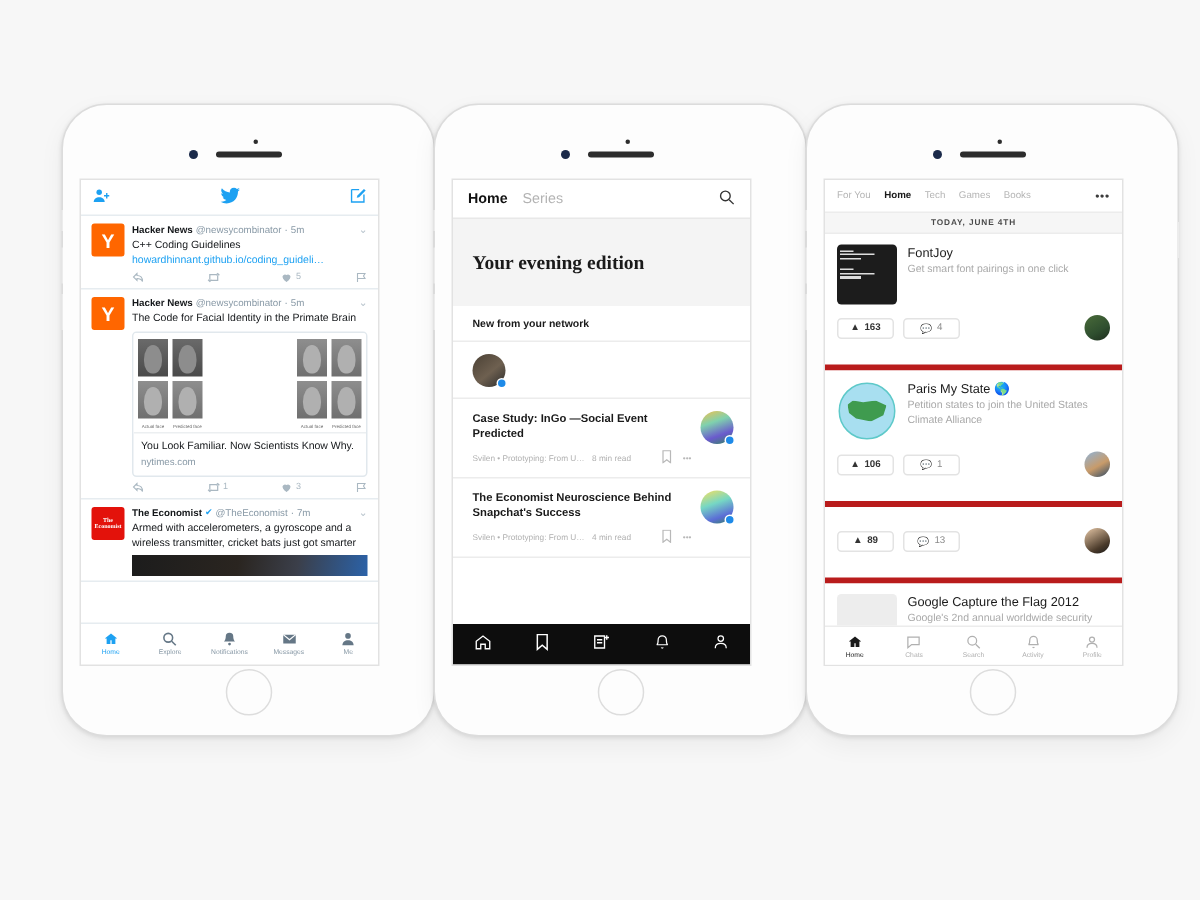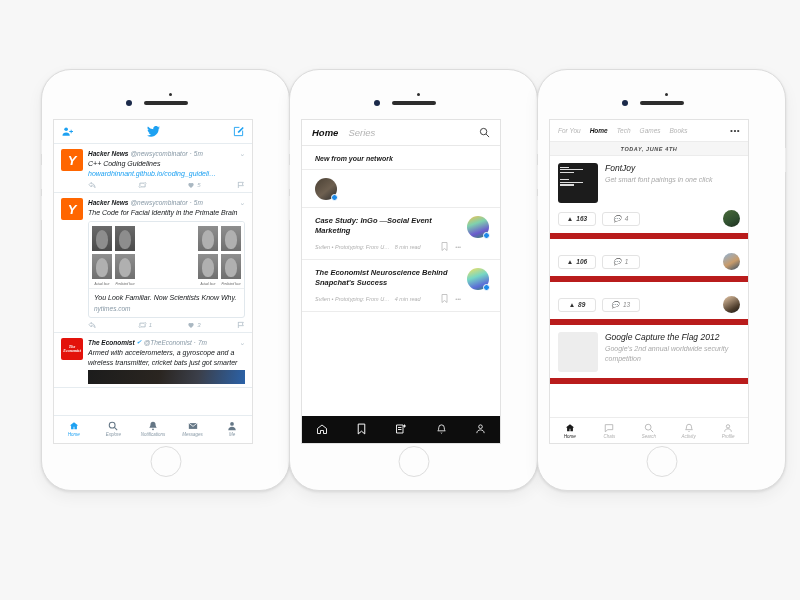--- a/index.html
+++ b/index.html
@@ -13,21 +13,20 @@
   .stage { position:relative; width:800px; height:600px; }
 
   
   .phone {
     position:absolute;
     width:249px; height:422px;
     background:#fdfdfd;
     border:1px solid #dcdcdc;
     border-radius:30px;
     box-shadow:0 1px 3px rgba(0,0,0,.10), 0 6px 16px rgba(0,0,0,.05);
-    font-style:italic;
   }
   .phone.p1 { left:41px;  top:69px; }
   .phone.p2 { left:289px; top:69px; }
   .phone.p3 { left:537px; top:69px; }
 
   .speaker {
     position:absolute; top:31px; left:50%;
     transform:translateX(-50%);
     width:44px; height:4px; border-radius:2px;
     background:#2d2d2d;
@@ -150,21 +149,21 @@
 
   
   .ph-topbar { height:22px; border-bottom:1px solid #ececec; display:flex; align-items:center;
                padding:0 8px; gap:9px; background:#fff; }
   .ph-tab { font-size:6.5px; color:#b5b5b5; }
   .ph-tab.active { color:#1a1a1a; font-weight:bold; }
   .ph-more { margin-left:auto; color:#3b3b3b; letter-spacing:0.5px; font-size:8px; }
   .ph-daybar { background:#f6f6f6; height:14px; display:flex; align-items:center;
                justify-content:center; font-size:5.5px; font-weight:bold;
                letter-spacing:.6px; color:#4a4a4a; border-bottom:1px solid #ececec; }
-  .ph-item { padding:7px 8px 6px; border-bottom:6px solid #b91c1c; background:#fff; }
+  .ph-item { padding:7px 8px 16px; border-bottom:4px solid #b91c1c; background:#fff; }
   .ph-row { display:flex; gap:7px; }
   .ph-thumb { width:40px; height:40px; flex:0 0 40px; border-radius:3px; overflow:hidden;
               position:relative; background:#ececec; }
   .ph-thumb.fontjoy { background:#1c1c1c; padding:2px; }
   .ph-thumb.fontjoy .l { background:#fff; height:1.2px; margin:1.5px 0; opacity:.85; }
   .ph-thumb.fontjoy .l.s { width:40%; }
   .ph-thumb.fontjoy .l.m { width:65%; }
   .ph-thumb.fontjoy .l.g { width:25%; }
   .ph-thumb.paris { background:#fff; border-radius:50%; display:flex;
                     align-items:center; justify-content:center; }
@@ -423,34 +422,37 @@
         <span class="md-tab active">Home</span>
         <span class="md-tab">Series</span>
         <span class="md-search">
           <svg width="11" height="11" viewBox="0 0 24 24" fill="none" stroke="#333" stroke-width="2">
               <circle cx="10" cy="10" r="7"></circle>
               <path d="M15.5 15.5L22 22"></path>
             </svg>
         </span>
       </div>
 
+      <div class="md-hero">
+        <div class="md-hero-title">Your evening edition</div>
+      </div>
 
       <div class="md-section">New from your network</div>
 
       <div class="md-list">
 
         <div class="md-item">
           <div class="md-thumb" style="background:linear-gradient(140deg,#4a4034,#6e6050 55%,#2b2b2b)">
             <span class="dot"></span>
           </div>
         </div>
 
         <div class="md-item">
           <div class="md-item-main">
-            <div class="md-title">Case Study: InGo —Social Event Marketing</div>
+            <div class="md-title">Case Study: InGo —Social Event Predicted</div>
             <div class="md-meta">
               <span class="md-byline">Svilen • Prototyping: From U…</span>
               <span>8 min read</span>
               <span class="md-mark">
                 <span>
                   <svg width="7" height="9" viewBox="0 0 14 18" fill="none" stroke="#b8b8b8" stroke-width="1.6">
                       <path d="M2 1h10v16l-5-4-5 4z"></path>
                     </svg>
                 </span>
                 <span>•••</span>
@@ -563,20 +565,29 @@
           </div>
           <div class="ph-pill c">
             <span>💬</span>
             <span>4</span>
           </div>
           <div class="ph-user" style="background:linear-gradient(150deg,#4a6b3a,#2f4f2f 60%,#1d2b1d)"></div>
         </div>
       </div>
 
       <div class="ph-item">
+        <div class="ph-row">
+          <div class="ph-thumb paris">
+            <div class="globe"></div>
+          </div>
+          <div class="ph-info">
+            <div class="ph-name">Paris My State 🌎</div>
+            <div class="ph-desc">Petition states to join the United States Climate Alliance</div>
+          </div>
+        </div>
         <div class="ph-stats">
           <div class="ph-pill">
             <span>▲</span>
             <span>106</span>
           </div>
           <div class="ph-pill c">
             <span>💬</span>
             <span>1</span>
           </div>
           <div class="ph-user" style="background:linear-gradient(150deg,#8fb4d9,#c89b6a 55%,#2e4a66)"></div>

